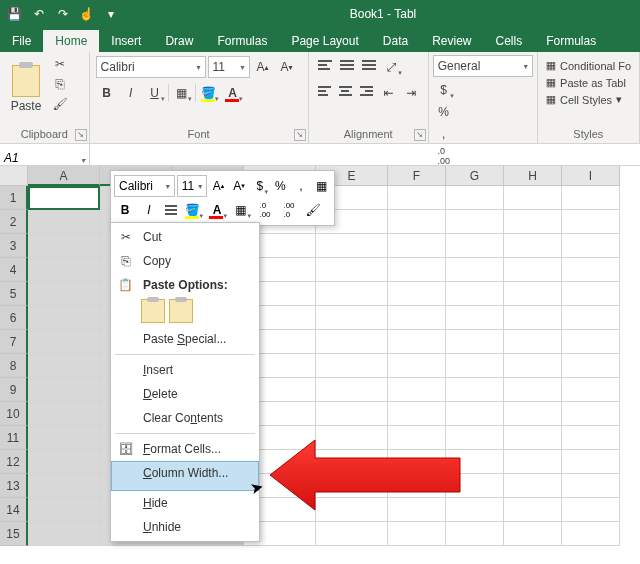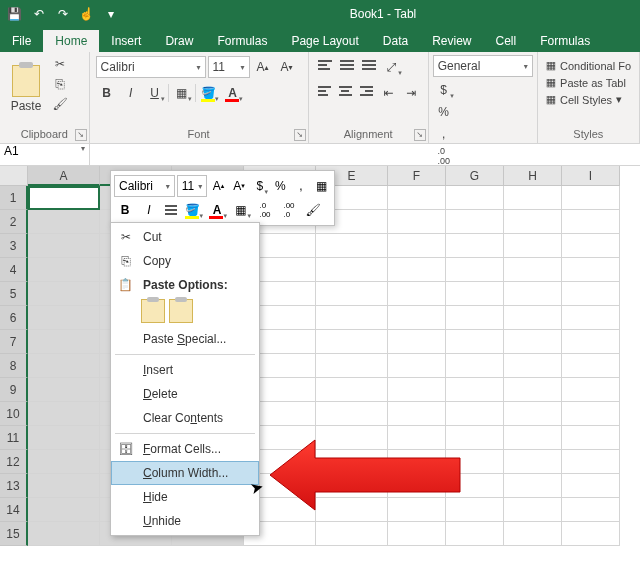--- a/index.html
+++ b/index.html
@@ -48,21 +48,21 @@
 
 
 .numgrp { width: 110px; }
 
 
 .stlgrp { flex: 1; }
 .stlitem { display: flex; align-items: center; gap: 4px; padding: 1px 4px; font-size: 11px; white-space: nowrap; }
 
 
 .fbar { height: 22px; border-bottom: 1px solid #d4d4d4; display: flex; align-items: center; background: #fff; }
-.namebox { width: 90px; height: 100%; border-right: 1px solid #d4d4d4; display: flex; align-items: flex-start; padding: 0 4px; font-size: 12px; }
+.namebox { width: 90px; height: 100%; border-right: 1px solid #d4d4d4; display: flex; align-items: flex-end; padding: 0 4px; font-size: 12px; font-style: italic; }
 .namebox .dd { margin-left: auto; font-size: 8px; color: #666; }
 
 
 .gridwrap { position: relative; }
 .colheads { display: flex; height: 20px; }
 .corner { width: 28px; background: #e6e6e6; border-right: 1px solid #c6c6c6; border-bottom: 1px solid #c6c6c6; }
 .colh { background: #e6e6e6; border-right: 1px solid #c6c6c6; border-bottom: 1px solid #c6c6c6; text-align: center; font-size: 12px; line-height: 20px; color: #444; }
 .colh.sel { background: #d2d2d2; border-bottom: 2px solid #217346; }
 .rows { }
 .row-g { display: flex; height: 24px; }
@@ -72,21 +72,21 @@
 .cell.sel { background: #d8d8d8; }
 .cell.active { background: #fff; border: 2px solid #217346; }
 
 
 .minitb { position: absolute; left: 110px; top: 170px; background: #fff; border: 1px solid #c0c0c0; box-shadow: 2px 2px 6px rgba(0,0,0,0.2); padding: 3px; font-size: 12px; width: 225px; }
 .minitb .row { display: flex; gap: 2px; align-items: center; padding: 1px 0; }
 
 
 .ctxmenu { position: absolute; left: 110px; top: 222px; width: 150px; background: #fff; border: 1px solid #c0c0c0; box-shadow: 2px 2px 6px rgba(0,0,0,0.25); font-size: 12px; padding: 2px 0; }
 .ctxitem { display: flex; align-items: center; padding: 4px 10px 4px 6px; gap: 8px; color: #333; }
-.ctxitem.hov { background: #c5e0f0; border: 1px solid #7eb4d6; padding: 3px 9px 3px 5px; }
+.ctxitem.hov { background: #c5e0f0; border: 1px solid #7eb4d6; padding: 3px 9px 9px 5px; }
 .ctxitem .ci { width: 18px; height: 16px; display: flex; align-items: center; justify-content: center; font-size: 12px; }
 .ctxitem .lbl .ul { text-decoration: underline; }
 .ctxitem.head { font-weight: 600; }
 .ctxsep { height: 1px; background: #d4d4d4; margin: 3px 4px; }
 .pasteopts { display: flex; gap: 4px; padding: 2px 0 4px 30px; }
 .pasteopt { width: 24px; height: 24px; background: #f8e8b8; border: 1px solid #d4b656; position: relative; }
 .pasteopt::before { content: ''; position: absolute; top: -3px; left: 5px; width: 12px; height: 5px; background: #c0c0c0; border-radius: 2px; }
 
 
 .bigarrow { position: absolute; left: 270px; top: 430px; pointer-events: none; }
@@ -110,21 +110,21 @@
 
 <div class="ribbontabs">
   <div class="tab">File</div>
   <div class="tab active">Home</div>
   <div class="tab">Insert</div>
   <div class="tab">Draw</div>
   <div class="tab">Formulas</div>
   <div class="tab">Page Layout</div>
   <div class="tab">Data</div>
   <div class="tab">Review</div>
-  <div class="tab">Cell</div>
+  <div class="tab">Cells</div>
   <div class="tab">Formulas</div>
 </div>
 
 <div class="ribbon">
   <div class="grp clipgrp">
     <div class="grp-body">
       <div class="paste-big">
         <div class="paste-ico"></div>
         <span>Paste</span>
       </div>

